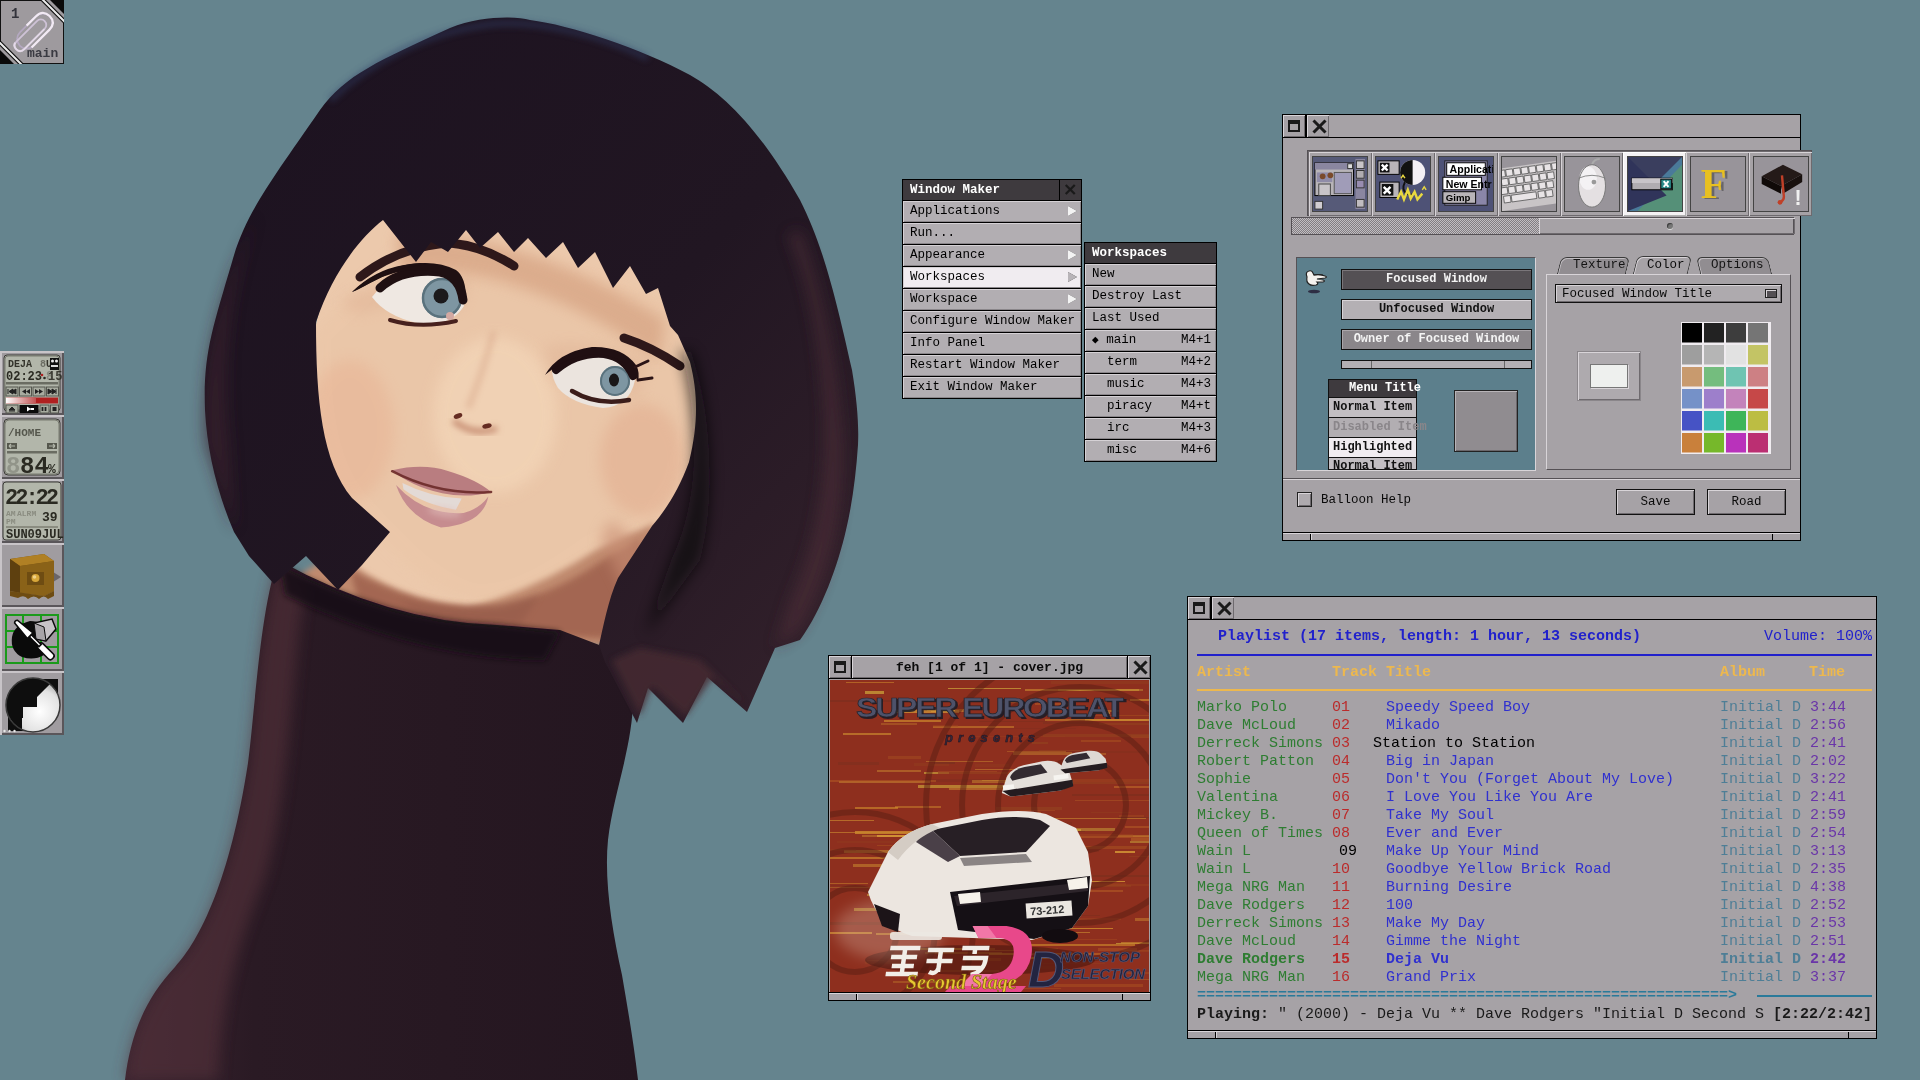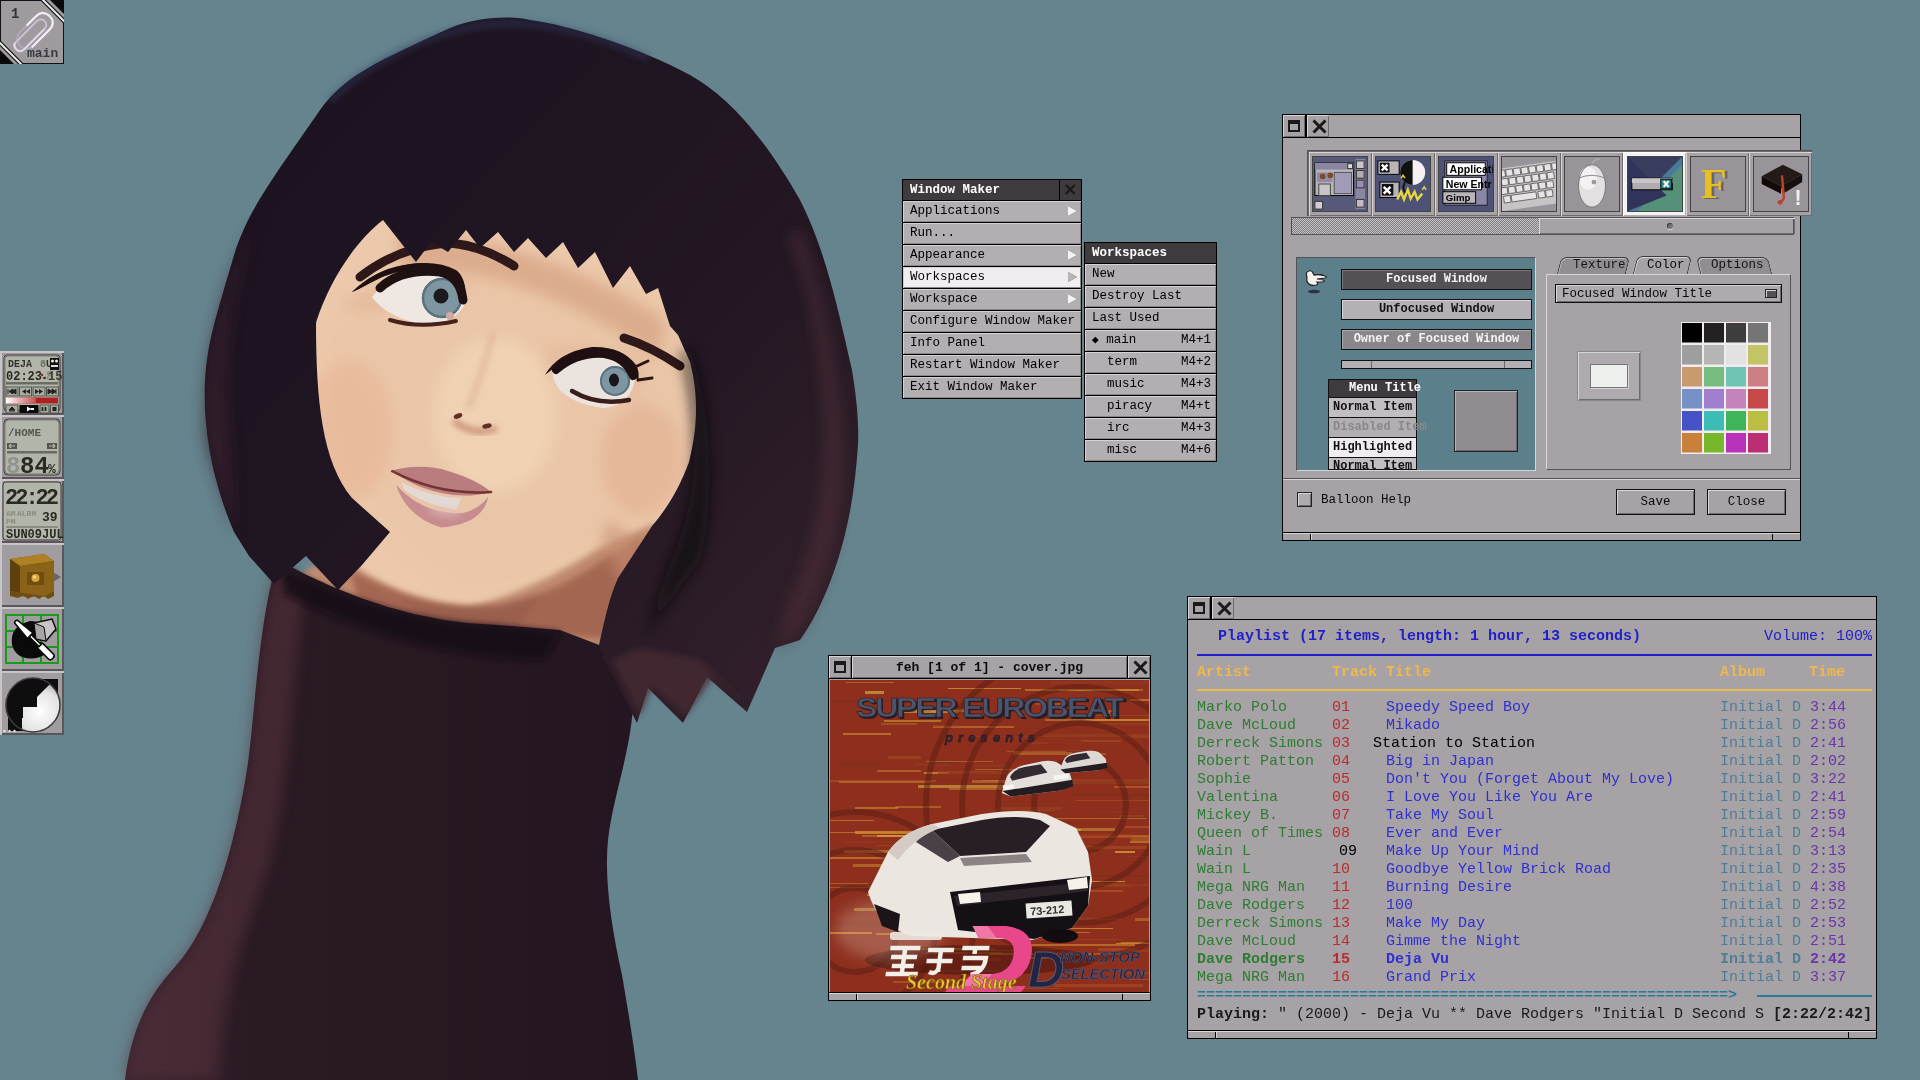--- a/index.html
+++ b/index.html
@@ -566,21 +566,21 @@
         </g>
       </svg>
     </div>
   </div>
 
   <div class="abs" style="left:0;top:363px;width:100%;height:2px;background:#555155;border-bottom:1px solid #d8d4d8;"></div>
 
   <div class="abs bvO" style="left:14px;top:377px;width:15px;height:15px;background:#aeaaae;border:1px solid #222;"></div>
   <div class="abs mono" style="left:38px;top:378px;font-size:12.5px;color:#0a0a0a;">Balloon Help</div>
   <div class="abs bvO mono" style="left:333px;top:374px;width:79px;height:26px;background:#a6a2a6;border:1px solid #111;text-align:center;line-height:24px;font-size:12.5px;color:#0a0a0a;">Save</div>
-  <div class="abs bvO mono" style="left:424px;top:374px;width:79px;height:26px;background:#a6a2a6;border:1px solid #111;text-align:center;line-height:24px;font-size:12.5px;color:#0a0a0a;">Close</div>
+  <div class="abs bvO mono" style="left:424px;top:374px;width:79px;height:26px;background:#a6a2a6;border:1px solid #111;text-align:center;line-height:24px;font-size:12.5px;color:#0a0a0a;">Road</div>
   <div class="rsz"></div>
 </div>
 
 <div class="win" style="left:828px;top:655px;width:323px;height:346px;">
   <div class="tbar">
     <div class="tbtn tL">
         <div class="miniico"></div>
       </div>
     <div class="ttl">feh [1 of 1] - cover.jpg</div>
     <div class="tbtn tR">

